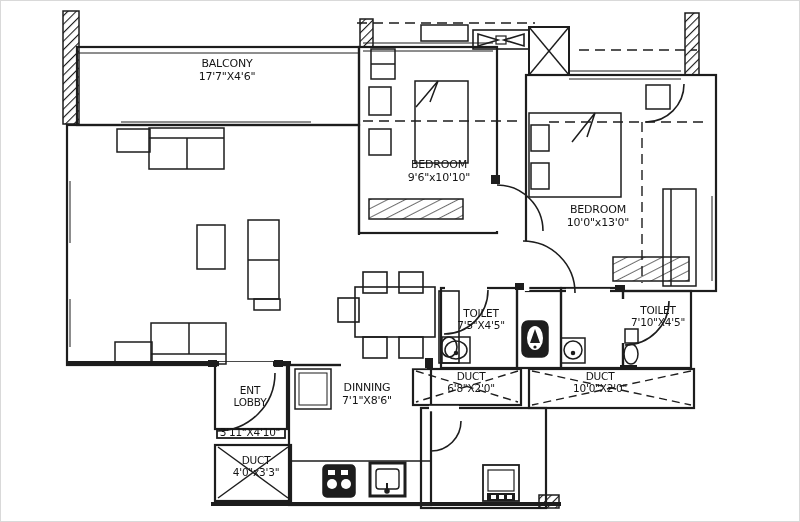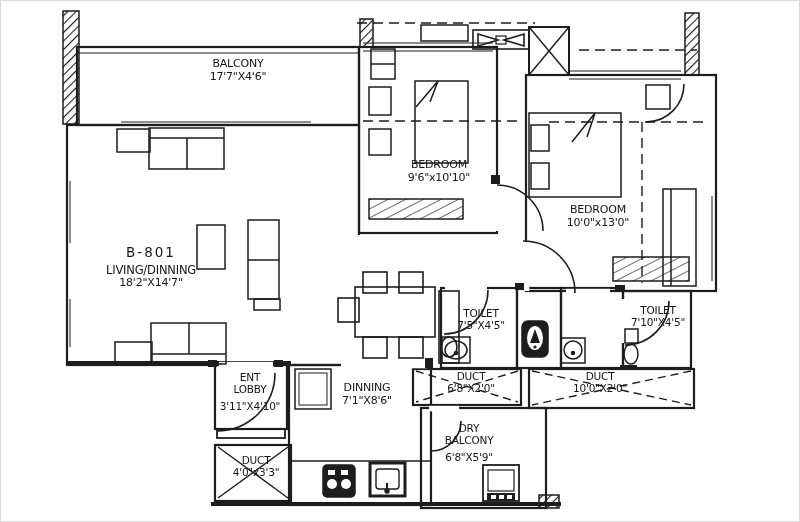--- a/index.html
+++ b/index.html
@@ -4,21 +4,21 @@
 <style>
   html,body{margin:0;padding:0;background:#fff;}
   #page{position:relative;width:798px;height:520px;background:#fff;border:1px solid #d9d9d9;
         font-family:"DejaVu Sans",sans-serif;color:#151515;overflow:hidden;}
   #plan-svg{position:absolute;left:0;top:0;}
   .label{position:absolute;transform:translateX(-50%);text-align:center;line-height:1.18;
          font-size:11px;letter-spacing:-0.2px;white-space:nowrap;}
   .label .nm{display:block;font-size:11px;}
   .label .dm{display:block;font-size:11px;}
   .label.small .nm,.label.small .dm{font-size:10.5px;}
-  .wrapname .nm{white-space:normal;width:54px;margin:4px auto;}
+  .wrapname .nm{white-space:normal;width:54px;margin:17px auto;}
   #living-label .unit{display:block;font-size:13.5px;letter-spacing:2px;margin-bottom:3px;}
   #living-label .nm{font-size:11.5px;}
 </style>
 </head>
 <body>
 
 <div id="page">
 
 <svg id="plan-svg" width="798" height="520" viewBox="0 0 798 520" fill="none" stroke="#1d1d1d" stroke-width="2">
   <defs>
@@ -251,40 +251,35 @@
       <rect x="495" y="35" width="10" height="8" stroke-width="1.2"></rect>
     </g>
     <g>
       <rect x="528" y="26" width="40" height="48" stroke-width="2"></rect>
       <line x1="528" y1="26" x2="568" y2="74" stroke-width="1.4"></line>
       <line x1="568" y1="26" x2="528" y2="74" stroke-width="1.4"></line>
     </g>
   </g>
 </svg>
 
-<div class="label" id="balcony-label" style="left:237px;top:57px">
+<div class="label" id="balcony-label" style="left:226px;top:57px">
   <span class="nm">BALCONY</span>
   <span class="dm">17'7"X4'6"</span>
 </div>
 
 <div class="label" id="bedroom1-label" style="left:438px;top:158px">
   <span class="nm">BEDROOM</span>
   <span class="dm">9'6"x10'10"</span>
 </div>
 
 <div class="label" id="bedroom2-label" style="left:597px;top:203px">
   <span class="nm">BEDROOM</span>
   <span class="dm">10'0"x13'0"</span>
 </div>
 
-<div class="label" id="living-label" style="left:150px;top:244px">
-  <span class="unit">B-801</span>
-  <span class="nm">LIVING/DINNING</span>
-  <span class="dm">18'2"X14'7"</span>
-</div>
 
 <div class="label small" id="toilet1-label" style="left:480px;top:306px">
   <span class="nm">TOILET</span>
   <span class="dm">7'5"X4'5"</span>
 </div>
 
 <div class="label small" id="toilet2-label" style="left:657px;top:303px">
   <span class="nm">TOILET</span>
   <span class="dm">7'10"X4'5"</span>
 </div>
@@ -302,23 +297,19 @@
 <div class="label small" id="duct-mid-label" style="left:470px;top:369px">
   <span class="nm">DUCT</span>
   <span class="dm">6'8"X2'0"</span>
 </div>
 
 <div class="label small" id="duct-right-label" style="left:599px;top:369px">
   <span class="nm">DUCT</span>
   <span class="dm">10'0"X2'0"</span>
 </div>
 
-<div class="label small wrapname" id="dry-balcony-label" style="left:468px;top:417px">
-  <span class="nm" style="width:56px">DRY BALCONY</span>
-  <span class="dm">6'8"X5'9"</span>
-</div>
 
 <div class="label small" id="duct-left-label" style="left:255px;top:453px">
   <span class="nm">DUCT</span>
   <span class="dm">4'0"x3'3"</span>
 </div>
 
 </div>
 
 </body></html>

